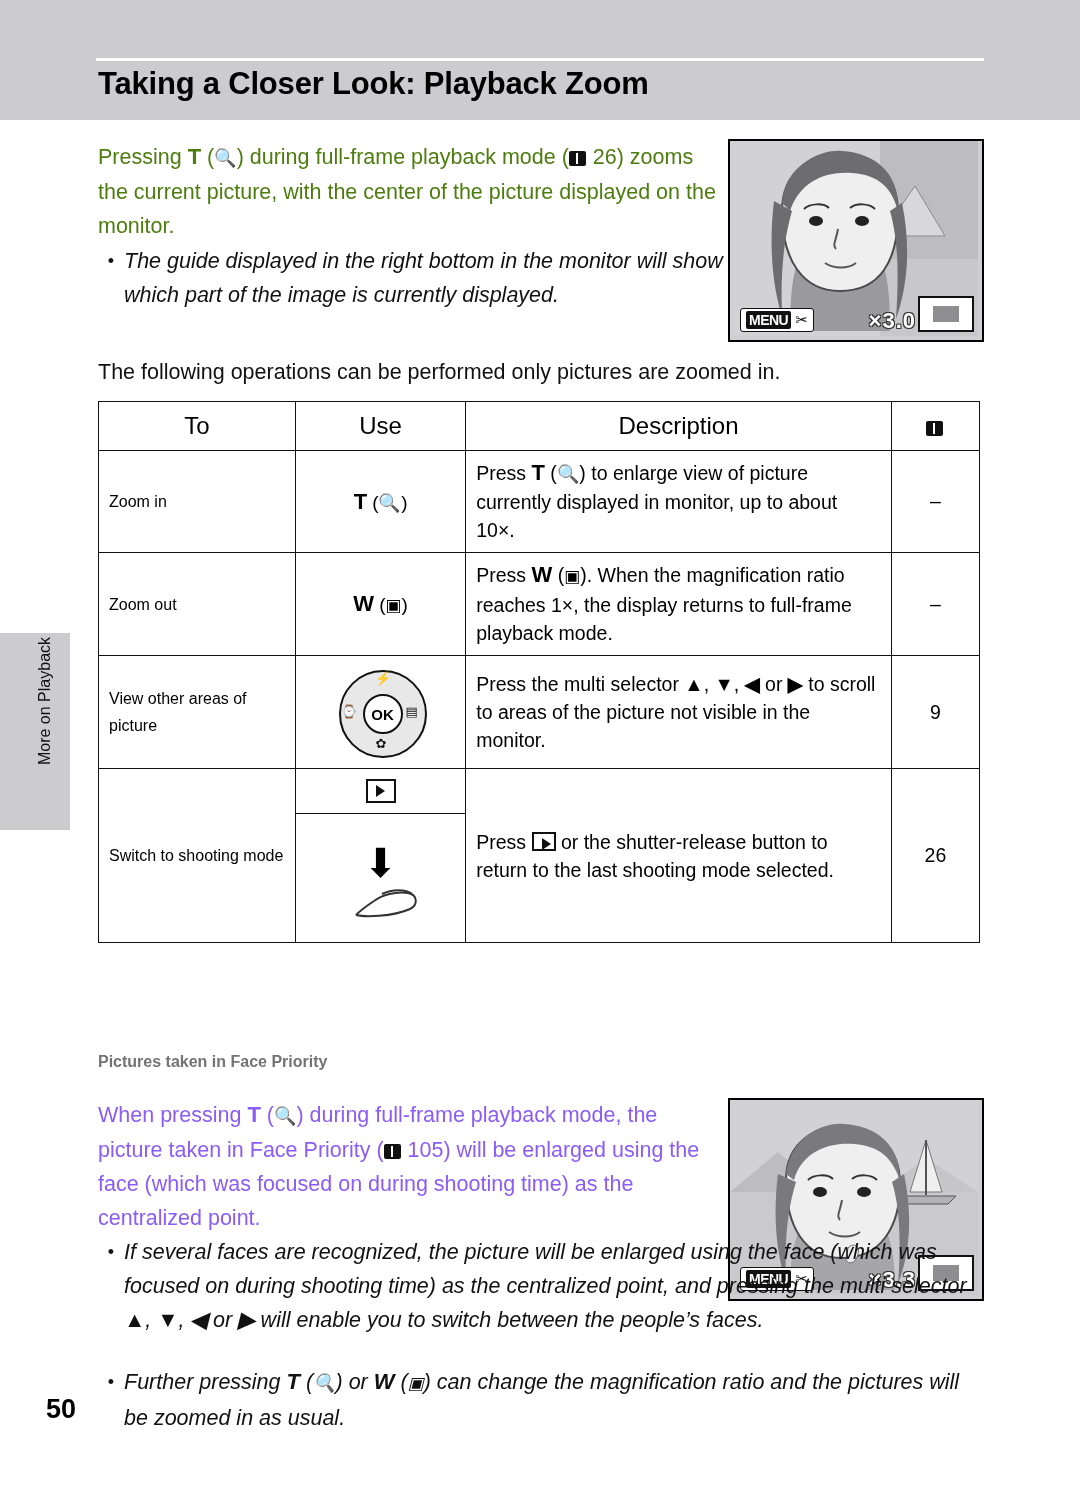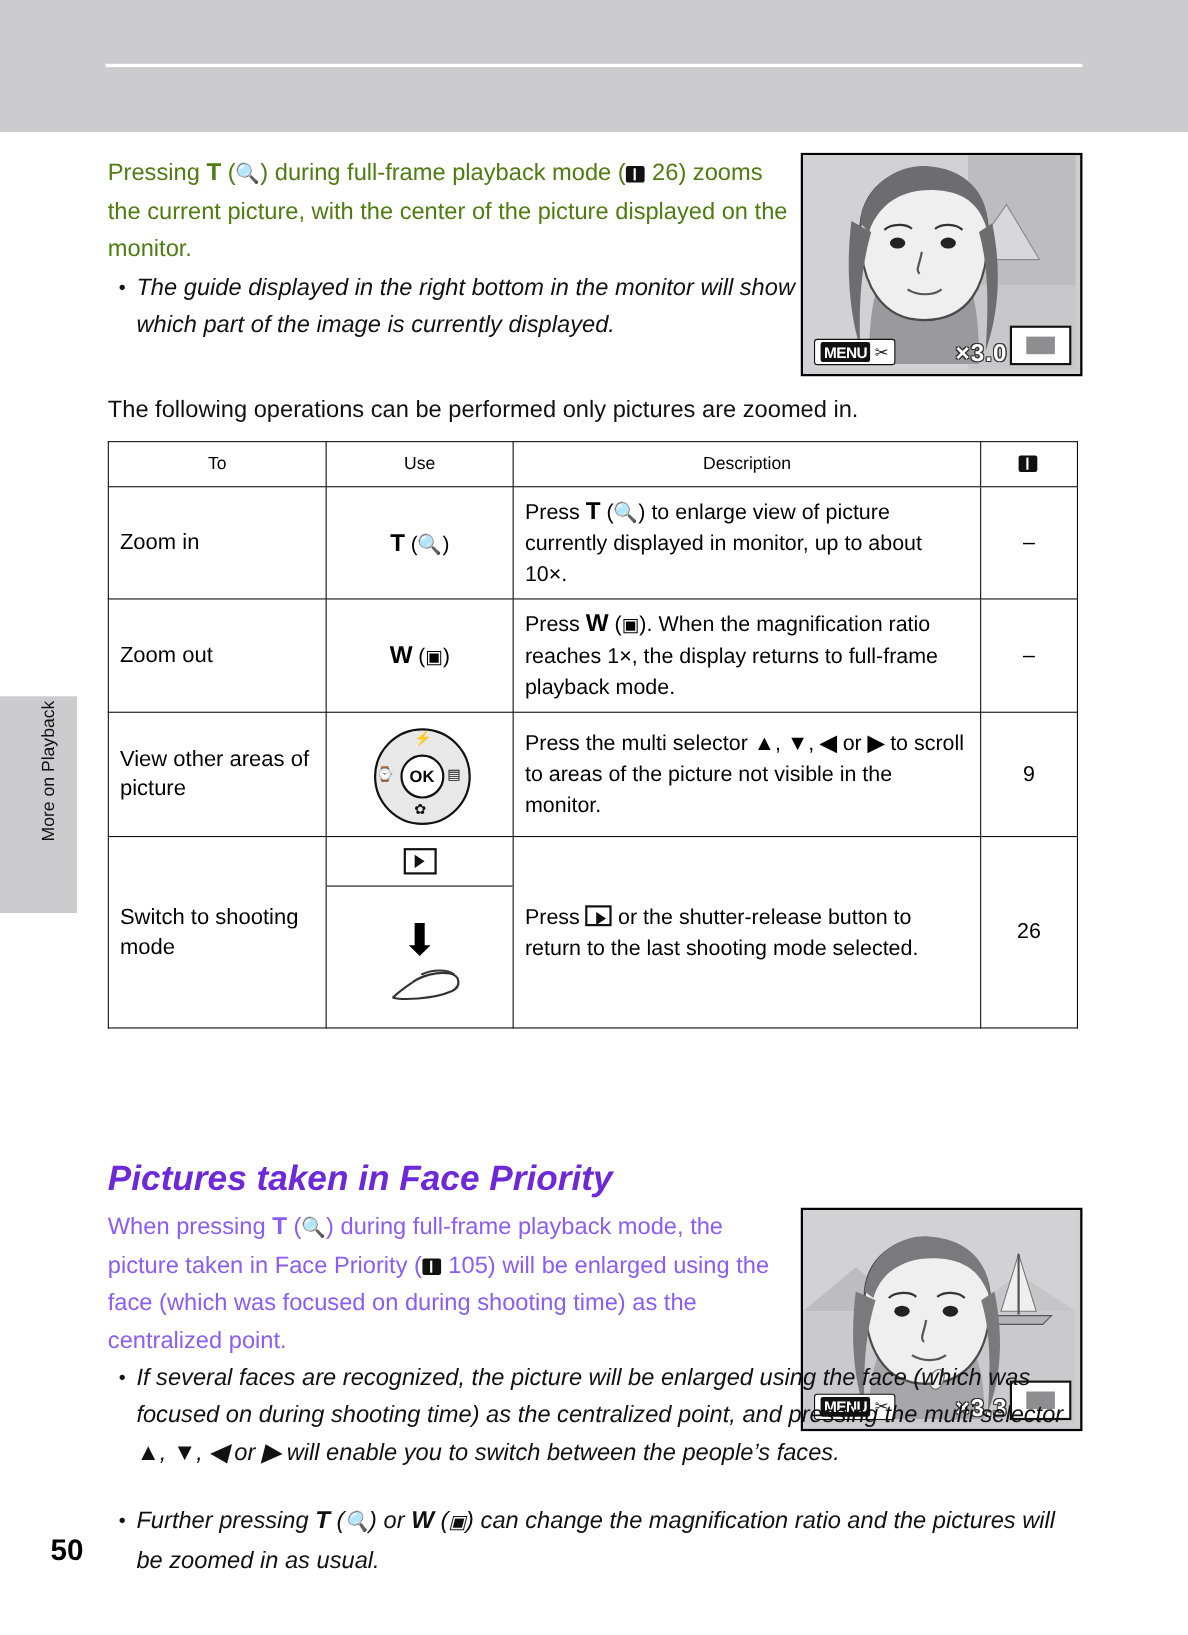--- a/index.html
+++ b/index.html
@@ -182,28 +182,28 @@
     font-size: 19px;
   }
   .tbl td, .tbl th {
     border: 1.5px solid #111;
     vertical-align: middle;
     padding: 8px 10px;
     font-weight: normal;
   }
   .tbl thead th {
     text-align: center;
-    font-size: 16px;
+    font-size: 24px;
     padding: 10px 6px;
   }
   .col-to { width: 196px; }
   .col-use { width: 163px; }
   .col-desc { width: 443px; }
   .col-pg { width: 80px; }
-  .cell-to { font-size: 20px; line-height: 27px; padding-left: 14px; }
+  .cell-to { font-size: 16px; line-height: 27px; padding-left: 14px; }
   .cell-use { text-align: center; }
   .cell-desc { font-size: 19.5px; line-height: 28px; padding-left: 13px; padding-right: 8px; }
   .cell-pg { text-align: center; font-size: 19.5px; }
   .tiny-icon { font-size: 17px; }
   
   .multisel {
     width: 96px; height: 96px;
     margin: 0 auto;
     position: relative;
   }
@@ -289,24 +289,23 @@
   }
   .shutter-shape {
     width: 58px; height: 28px;
     position: relative;
   }
   .shutter-shape svg { display: block; }
   
   .section-h {
     position: absolute;
     left: 98px; top: 1053px;
-    font-size: 32px;
-    font-weight: bold;
-    color: #6d28d9;
-    font-style: italic;
+    font-size: 16px;
+    font-weight: bold;
+    color: #737373;
   }
   .para2 {
     position: absolute;
     left: 98px; top: 1098px;
     width: 615px;
     font-size: 21.5px;
     line-height: 34px;
     color: #8b5cf6;
   }
   .bullets-2 {
@@ -353,20 +352,21 @@
   
   .face-svg { position: absolute; left: 0; top: 0; }
 </style>
 </head>
 <body>
 
 <div class="page">
 
   <div class="header-band"></div>
   <div class="header-rule"></div>
+  <div class="page-title">Taking a Closer Look: Playback Zoom</div>
 
   <div class="side-tab"></div>
   <div class="side-tab-label">More on Playback</div>
 
   <div class="intro">
     Pressing <span class="kw">T</span> (<span class="magglass">🔍</span>) during full-frame playback mode (<span class="bookicon"></span> 26) zooms the current picture, with the center of the picture displayed on the monitor.
   </div>
 
   <div class="bullets-1">
     <div class="bullet-row">

